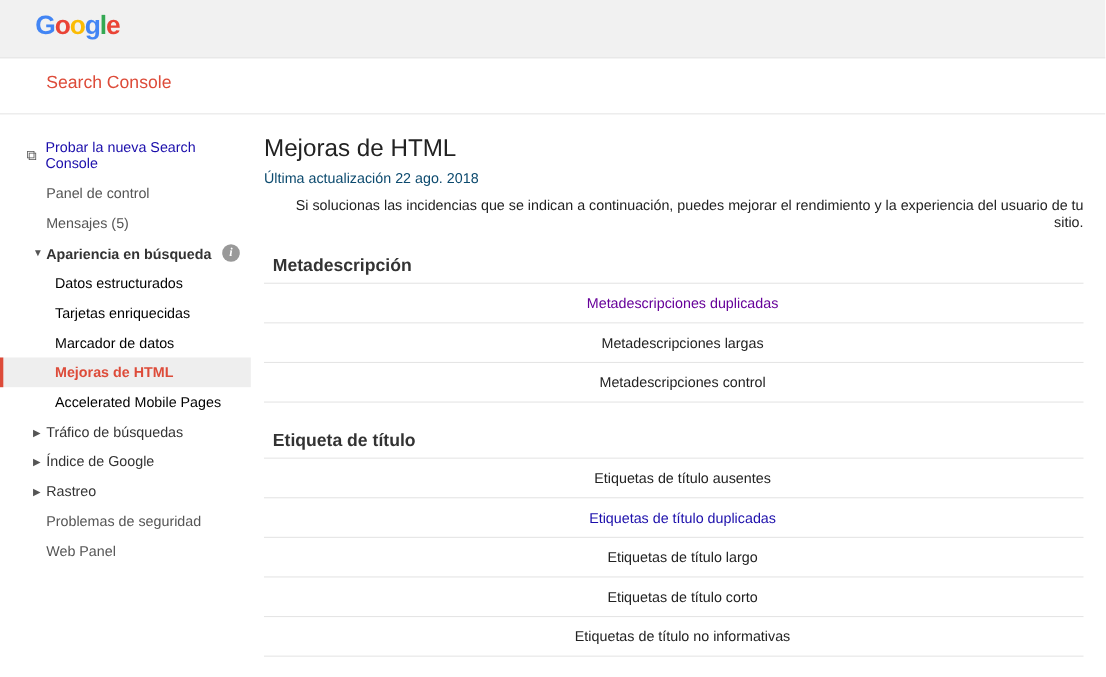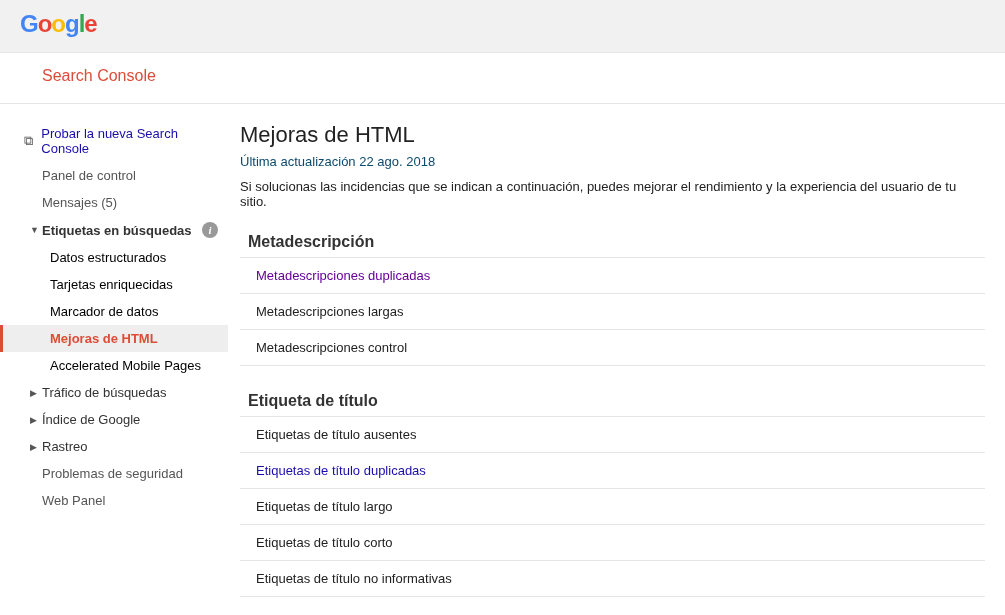--- a/index.html
+++ b/index.html
@@ -1,18 +1,18 @@
 <!DOCTYPE html>
 <html><head>
   <meta charset="utf-8">
   <style>
     * { margin: 0; padding: 0; box-sizing: border-box; }
     body { font-family: Arial, sans-serif; font-size: 13px; color: #333; background: #fff; }
     
-    .header-bar { background: #f1f1f1; padding: 10px 0 14px 20px; border-bottom: 1px solid #e5e5e5; }
+    .header-bar { background: #f1f1f1; padding: 10px 0 14px 32px; border-bottom: 1px solid #e5e5e5; }
     .google-logo { font-size: 24px; font-weight: bold; letter-spacing: -1px; }
     .g1 { color: #4285F4; }
     .g2 { color: #EA4335; }
     .g3 { color: #FBBC05; }
     .g4 { color: #4285F4; }
     .g5 { color: #34A853; }
     .g6 { color: #EA4335; }
     
     .app-title-bar { padding: 14px 0 18px 42px; border-bottom: 1px solid #e5e5e5; }
     .app-title { font-size: 16px; color: #dd4b39; font-weight: normal; }
@@ -27,24 +27,24 @@
     .nav-item.expanded { font-weight: bold; padding-left: 42px; position: relative; }
     .nav-item.collapsible { padding-left: 42px; position: relative; }
     .nav-item.active { color: #dd4b39; font-weight: bold; background: #eee; border-left: 3px solid #dd4b39; padding-left: 47px; }
     .nav-item.plain { padding-left: 42px; color: #555; }
     .nav-item .caret { position: absolute; left: 30px; font-size: 9px; color: #555; }
     .info-icon { margin-left: auto; width: 16px; height: 16px; border-radius: 50%; background: #999; color: #fff; display: flex; align-items: center; justify-content: center; font-size: 11px; font-weight: bold; font-style: italic; font-family: Georgia, serif; }
     .ext-icon { margin-right: 8px; font-size: 13px; color: #555; }
     
     .page-title { font-size: 22px; color: #222; font-weight: normal; margin-bottom: 6px; }
     .last-updated { font-size: 13px; color: #0c4a6e; margin-bottom: 10px; }
-    .intro-text { font-size: 13px; color: #222; margin-bottom: 16px; }
+    .intro-text { font-size: 13px; color: #222; margin-bottom: 16px; text-align: right; }
     
     .section-header { font-size: 16px; font-weight: bold; color: #333; padding: 8px 0 6px 8px; border-bottom: 1px solid #e5e5e5; }
-    .issue-row { padding: 10px 0 10px 16px; border-bottom: 1px solid #e5e5e5; font-size: 13px; color: #222; cursor: pointer; }
+    .issue-row { padding: 10px 0 10px 16px; border-bottom: 1px solid #e5e5e5; font-size: 13px; color: #222; cursor: pointer; text-align: center; }
     .issue-row.link-purple { color: #609; }
     .issue-row.link-blue { color: #1a0dab; }
     .section-gap { height: 18px; }
   </style>
 </head>
 <body>
 
 <div class="header-bar">
   <span class="google-logo"><span class="g1">G</span><span class="g2">o</span><span class="g3">o</span><span class="g4">g</span><span class="g5">l</span><span class="g6">e</span></span>
 </div>
@@ -60,21 +60,21 @@
       <span>Probar la nueva Search Console</span>
     </div>
     <div class="nav-item plain">
       <span>Panel de control</span>
     </div>
     <div class="nav-item plain">
       <span>Mensajes (5)</span>
     </div>
     <div class="nav-item expanded">
       <span class="caret">▼</span>
-      <span>Etiquetas en búsquedas</span>
+      <span>Apariencia en búsqueda</span>
       <span class="info-icon">i</span>
     </div>
     <div class="nav-item sub">
         <span>Datos estructurados</span>
       </div>
     <div class="nav-item sub">
         <span>Tarjetas enriquecidas</span>
       </div>
     <div class="nav-item sub">
         <span>Marcador de datos</span>

